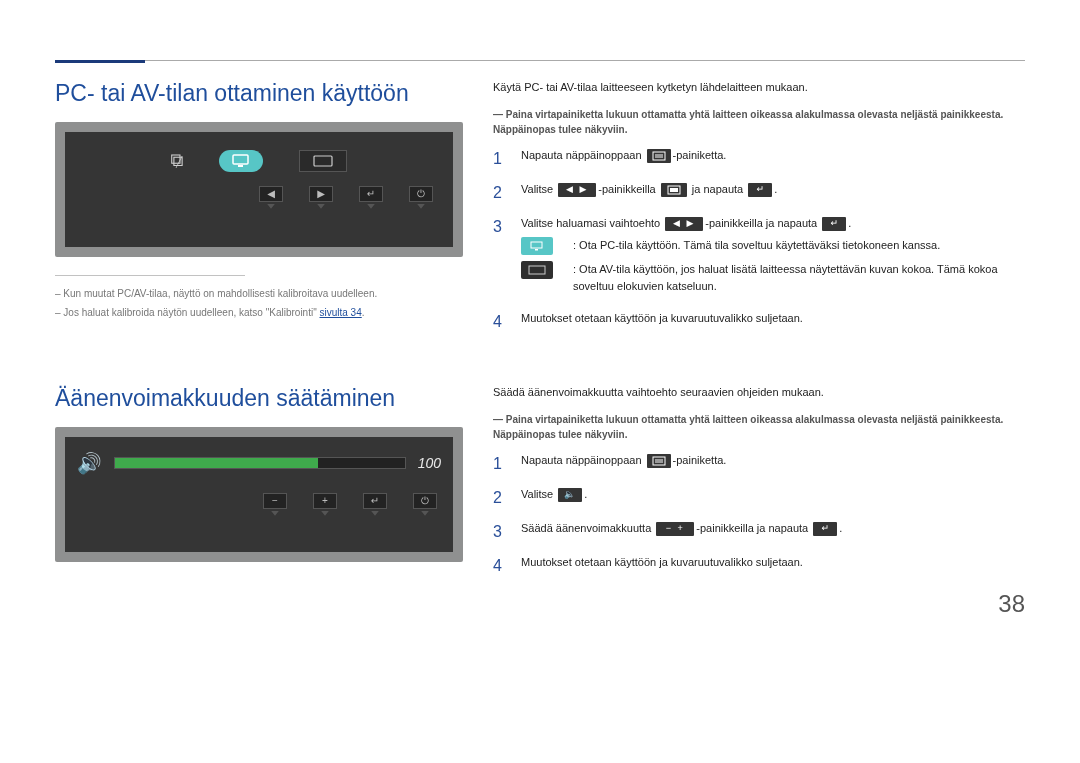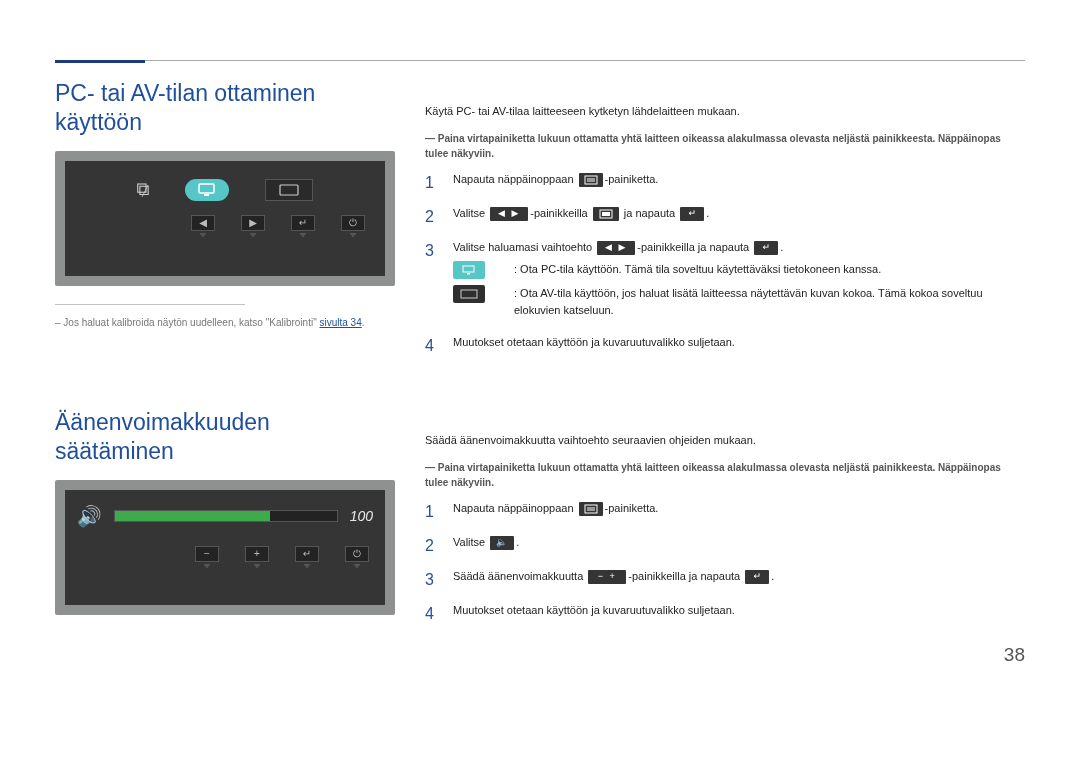--- a/index.html
+++ b/index.html
@@ -28,29 +28,28 @@
     height: 3px;
     background: #1b3a7a;
   }
   .row {
     display: flex;
     align-items: flex-start;
     gap: 30px;
     margin-top: 18px;
   }
   .left-col {
-    width: 340px;
+    width: 408px;
     flex-shrink: 0;
   }
   .right-col {
     flex: 1;
     font-size: 11px;
     line-height: 1.5;
     color: #222;
-    margin-top: 24px;
   }
   h2.section-title {
     font-size: 23px;
     font-weight: 400;
     color: #1f4e9c;
     margin: 0 0 14px 0;
     line-height: 1.25;
   }
   .mini-screen {
     background: #8f9090;
@@ -183,21 +182,21 @@
     justify-content: center;
     border-radius: 1px;
     padding: 0 2px;
     margin: 0 2px;
     font-size: 9px;
   }
   .inline-icon.arrowpair { min-width: 34px; letter-spacing: 2px;}
   .inline-icon.squareicon { min-width: 22px; }
   .sub-item {
     display: flex;
-    gap: 23px;
+    gap: 14px;
     margin: 6px 0;
     align-items: flex-start;
   }
   .lead-box {
     display: inline-flex;
     width: 32px;
     height: 18px;
     background: #2f2f2f;
     align-items: center;
     justify-content: center;
@@ -242,21 +241,21 @@
   }
   .vol-val {
     color: #e8e8e8;
     font-size: 14px;
     font-style: italic;
   }
   .page-num {
     position: absolute;
     bottom: 30px;
     right: 55px;
-    font-size: 19px;
+    font-size: 24px;
     color: #555;
   }
   .page-wrap { position: relative; }
   .section2 { margin-top: 40px; }
 </style>
 </head>
 <body>
 
 <div class="page page-wrap">
   <div class="top-line"></div>
@@ -302,20 +301,21 @@
               </div>
             <div class="kb-btn">
                 <div class="kb-top">⏻</div>
                 <div class="kb-low"></div>
               </div>
           </div>
         </div>
       </div>
 
       <hr class="hr-notes">
+      <p class="note">Kun muutat PC/AV-tilaa, näyttö on mahdollisesti kalibroitava uudelleen.</p>
       <p class="note">
         <span>Jos haluat kalibroida näytön uudelleen, katso "Kalibrointi" </span><a class="link">sivulta 34</a>.
       </p>
     </div>
 
     <div class="right-col">
       <p style="margin-top:0;">Käytä PC- tai AV-tilaa laitteeseen kytketyn lähdelaitteen mukaan.</p>
       <p class="dash-note">Paina virtapainiketta lukuun ottamatta yhtä laitteen oikeassa alakulmassa olevasta neljästä painikkeesta. Näppäinopas tulee näkyviin.</p>
 
       <ol class="steps">

